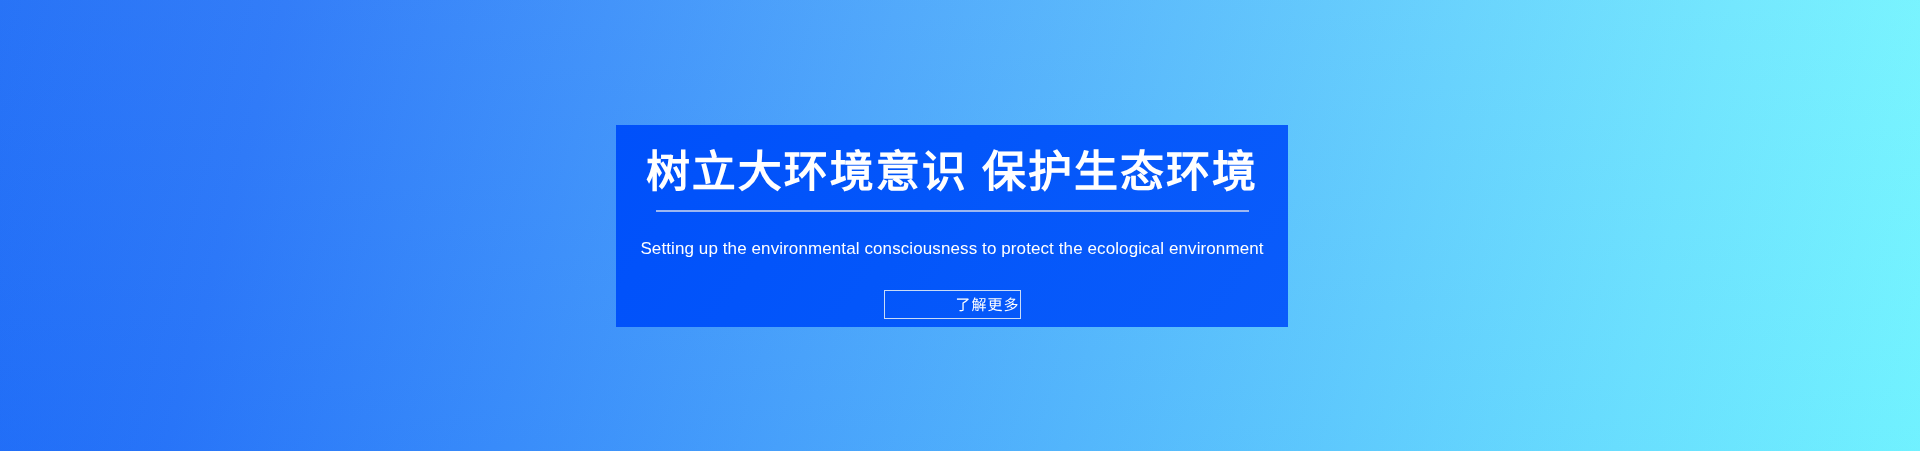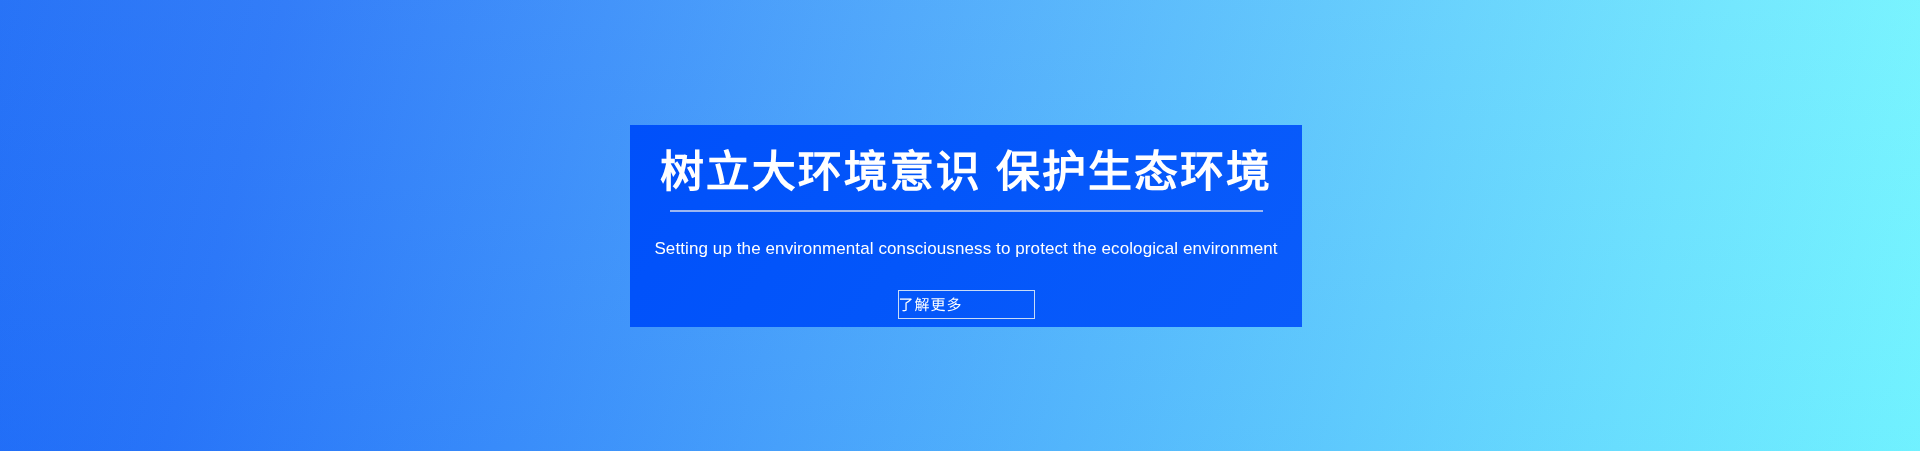--- a/index.html
+++ b/index.html
@@ -33,21 +33,21 @@
   #banner::after {
     content: "";
     position: absolute;
     inset: 0;
     background: linear-gradient(185deg, rgba(255,255,255,0.06) 0%, rgba(0,60,255,0.07) 100%);
     pointer-events: none;
   }
 
   .panel {
     position: absolute;
-    left: 630px;
+    left: 616px;
     top: 125px;
     width: 672px;
     height: 202px;
     background: linear-gradient(125deg, #0050fa 0%, #0356fa 45%, #0a5cfb 100%);
     box-sizing: border-box;
     display: flex;
     flex-direction: column;
     align-items: center;
     z-index: 2;
   }
@@ -87,21 +87,21 @@
   .cta-button {
     margin-top: 18px;
     width: 137px;
     height: 29px;
     box-sizing: border-box;
     border: 1px solid #c9dcf7;
     background: transparent;
     color: #ffffff;
     font-size: 15px;
     line-height: 27px;
-    text-align: left;
+    text-align: right;
     letter-spacing: 1px;
     cursor: pointer;
     font-family: "Liberation Sans", "DejaVu Sans", sans-serif;
     padding: 0;
     display: block;
   }
 </style>
 </head>
 <body>
 

